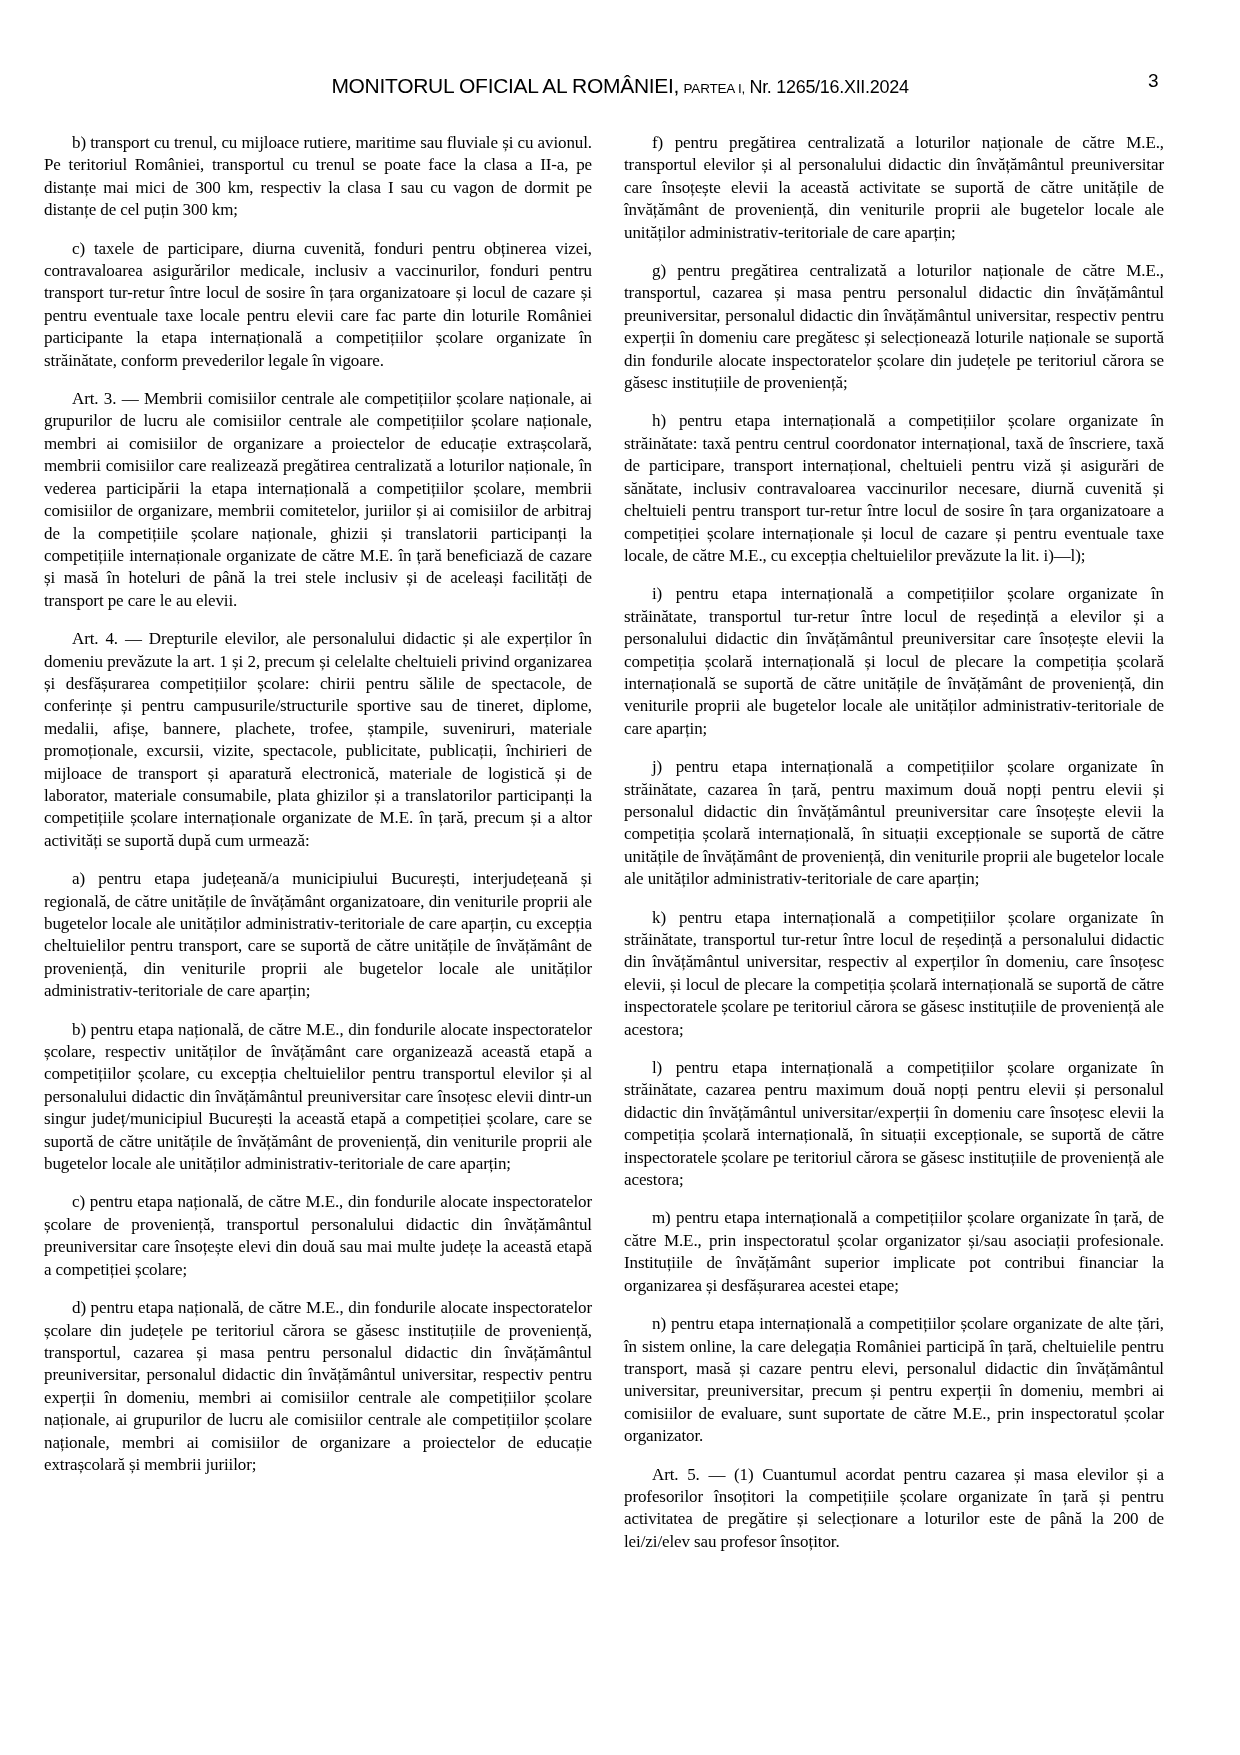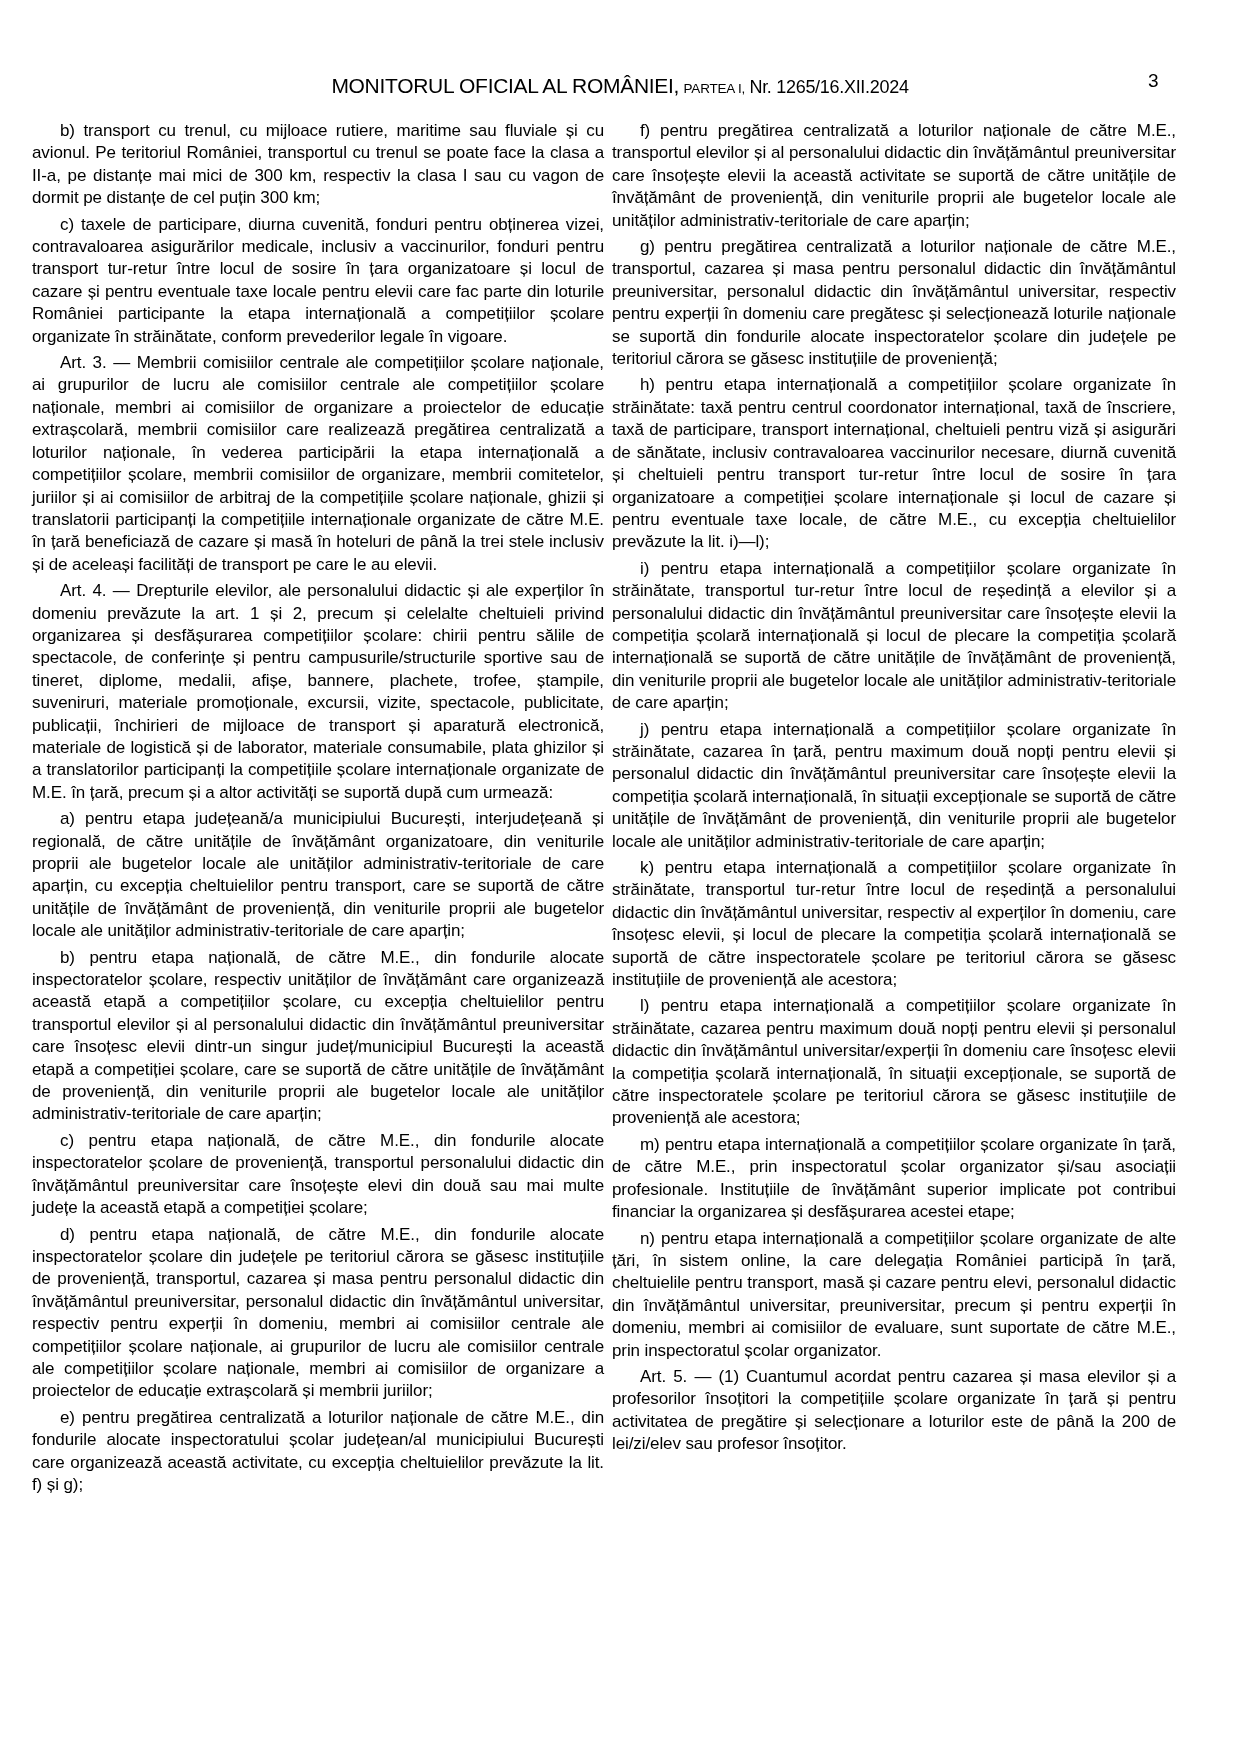--- a/index.html
+++ b/index.html
@@ -50,24 +50,25 @@
     top: 116px;
     font-size: 17px;
     line-height: 22.4px;
     letter-spacing: -0.1px;
     text-align: justify;
     color: #000000;
   }
   #col-left  { left: 28px;  width: 580px; }
   #col-right { left: 608px; width: 572px; }
   .col p {
-    margin: 4px;
+    margin: 16px;
     padding: 0;
     text-indent: 28px;
     text-align: justify;
+    font-family: Liberation Serif, serif;
   }
 </style>
 </head>
 <body>
 
 <div id="page">
 
   <div id="header">
     <span class="journal">MONITORUL OFICIAL AL ROMÂNIEI,</span>
     <span class="part">PARTEA I,</span>
@@ -77,21 +78,20 @@
 
   <div id="col-left" class="col">
     <p>b) transport cu trenul, cu mijloace rutiere, maritime sau fluviale și cu avionul. Pe teritoriul României, transportul cu trenul se poate face la clasa a II-a, pe distanțe mai mici de 300 km, respectiv la clasa I sau cu vagon de dormit pe distanțe de cel puțin 300 km;</p>
     <p>c) taxele de participare, diurna cuvenită, fonduri pentru obținerea vizei, contravaloarea asigurărilor medicale, inclusiv a vaccinurilor, fonduri pentru transport tur-retur între locul de sosire în țara organizatoare și locul de cazare și pentru eventuale taxe locale pentru elevii care fac parte din loturile României participante la etapa internațională a competițiilor școlare organizate în străinătate, conform prevederilor legale în vigoare.</p>
     <p>Art. 3. — Membrii comisiilor centrale ale competițiilor școlare naționale, ai grupurilor de lucru ale comisiilor centrale ale competițiilor școlare naționale, membri ai comisiilor de organizare a proiectelor de educație extrașcolară, membrii comisiilor care realizează pregătirea centralizată a loturilor naționale, în vederea participării la etapa internațională a competițiilor școlare, membrii comisiilor de organizare, membrii comitetelor, juriilor și ai comisiilor de arbitraj de la competițiile școlare naționale, ghizii și translatorii participanți la competițiile internaționale organizate de către M.E. în țară beneficiază de cazare și masă în hoteluri de până la trei stele inclusiv și de aceleași facilități de transport pe care le au elevii.</p>
     <p>Art. 4. — Drepturile elevilor, ale personalului didactic și ale experților în domeniu prevăzute la art. 1 și 2, precum și celelalte cheltuieli privind organizarea și desfășurarea competițiilor școlare: chirii pentru sălile de spectacole, de conferințe și pentru campusurile/structurile sportive sau de tineret, diplome, medalii, afișe, bannere, plachete, trofee, ștampile, suveniruri, materiale promoționale, excursii, vizite, spectacole, publicitate, publicații, închirieri de mijloace de transport și aparatură electronică, materiale de logistică și de laborator, materiale consumabile, plata ghizilor și a translatorilor participanți la competițiile școlare internaționale organizate de M.E. în țară, precum și a altor activități se suportă după cum urmează:</p>
     <p>a) pentru etapa județeană/a municipiului București, interjudețeană și regională, de către unitățile de învățământ organizatoare, din veniturile proprii ale bugetelor locale ale unităților administrativ-teritoriale de care aparțin, cu excepția cheltuielilor pentru transport, care se suportă de către unitățile de învățământ de proveniență, din veniturile proprii ale bugetelor locale ale unităților administrativ-teritoriale de care aparțin;</p>
     <p>b) pentru etapa națională, de către M.E., din fondurile alocate inspectoratelor școlare, respectiv unităților de învățământ care organizează această etapă a competițiilor școlare, cu excepția cheltuielilor pentru transportul elevilor și al personalului didactic din învățământul preuniversitar care însoțesc elevii dintr-un singur județ/municipiul București la această etapă a competiției școlare, care se suportă de către unitățile de învățământ de proveniență, din veniturile proprii ale bugetelor locale ale unităților administrativ-teritoriale de care aparțin;</p>
     <p>c) pentru etapa națională, de către M.E., din fondurile alocate inspectoratelor școlare de proveniență, transportul personalului didactic din învățământul preuniversitar care însoțește elevi din două sau mai multe județe la această etapă a competiției școlare;</p>
     <p>d) pentru etapa națională, de către M.E., din fondurile alocate inspectoratelor școlare din județele pe teritoriul cărora se găsesc instituțiile de proveniență, transportul, cazarea și masa pentru personalul didactic din învățământul preuniversitar, personalul didactic din învățământul universitar, respectiv pentru experții în domeniu, membri ai comisiilor centrale ale competițiilor școlare naționale, ai grupurilor de lucru ale comisiilor centrale ale competițiilor școlare naționale, membri ai comisiilor de organizare a proiectelor de educație extrașcolară și membrii juriilor;</p>
-    <p>e) pentru pregătirea centralizată a loturilor naționale de către M.E., din fondurile alocate inspectoratului școlar județean/al municipiului București care organizează această activitate, cu excepția cheltuielilor prevăzute la lit. f) și g);</p>
   </div>
 
   <div id="col-right" class="col">
     <p>f) pentru pregătirea centralizată a loturilor naționale de către M.E., transportul elevilor și al personalului didactic din învățământul preuniversitar care însoțește elevii la această activitate se suportă de către unitățile de învățământ de proveniență, din veniturile proprii ale bugetelor locale ale unităților administrativ-teritoriale de care aparțin;</p>
     <p>g) pentru pregătirea centralizată a loturilor naționale de către M.E., transportul, cazarea și masa pentru personalul didactic din învățământul preuniversitar, personalul didactic din învățământul universitar, respectiv pentru experții în domeniu care pregătesc și selecționează loturile naționale se suportă din fondurile alocate inspectoratelor școlare din județele pe teritoriul cărora se găsesc instituțiile de proveniență;</p>
     <p>h) pentru etapa internațională a competițiilor școlare organizate în străinătate: taxă pentru centrul coordonator internațional, taxă de înscriere, taxă de participare, transport internațional, cheltuieli pentru viză și asigurări de sănătate, inclusiv contravaloarea vaccinurilor necesare, diurnă cuvenită și cheltuieli pentru transport tur-retur între locul de sosire în țara organizatoare a competiției școlare internaționale și locul de cazare și pentru eventuale taxe locale, de către M.E., cu excepția cheltuielilor prevăzute la lit. i)—l);</p>
     <p>i) pentru etapa internațională a competițiilor școlare organizate în străinătate, transportul tur-retur între locul de reședință a elevilor și a personalului didactic din învățământul preuniversitar care însoțește elevii la competiția școlară internațională și locul de plecare la competiția școlară internațională se suportă de către unitățile de învățământ de proveniență, din veniturile proprii ale bugetelor locale ale unităților administrativ-teritoriale de care aparțin;</p>
     <p>j) pentru etapa internațională a competițiilor școlare organizate în străinătate, cazarea în țară, pentru maximum două nopți pentru elevii și personalul didactic din învățământul preuniversitar care însoțește elevii la competiția școlară internațională, în situații excepționale se suportă de către unitățile de învățământ de proveniență, din veniturile proprii ale bugetelor locale ale unităților administrativ-teritoriale de care aparțin;</p>
     <p>k) pentru etapa internațională a competițiilor școlare organizate în străinătate, transportul tur-retur între locul de reședință a personalului didactic din învățământul universitar, respectiv al experților în domeniu, care însoțesc elevii, și locul de plecare la competiția școlară internațională se suportă de către inspectoratele școlare pe teritoriul cărora se găsesc instituțiile de proveniență ale acestora;</p>
     <p>l) pentru etapa internațională a competițiilor școlare organizate în străinătate, cazarea pentru maximum două nopți pentru elevii și personalul didactic din învățământul universitar/experții în domeniu care însoțesc elevii la competiția școlară internațională, în situații excepționale, se suportă de către inspectoratele școlare pe teritoriul cărora se găsesc instituțiile de proveniență ale acestora;</p>

